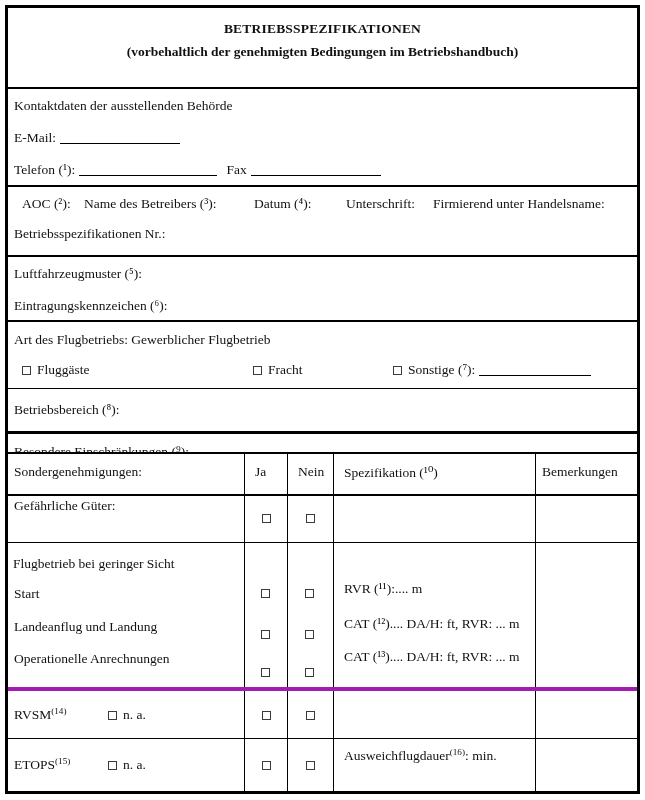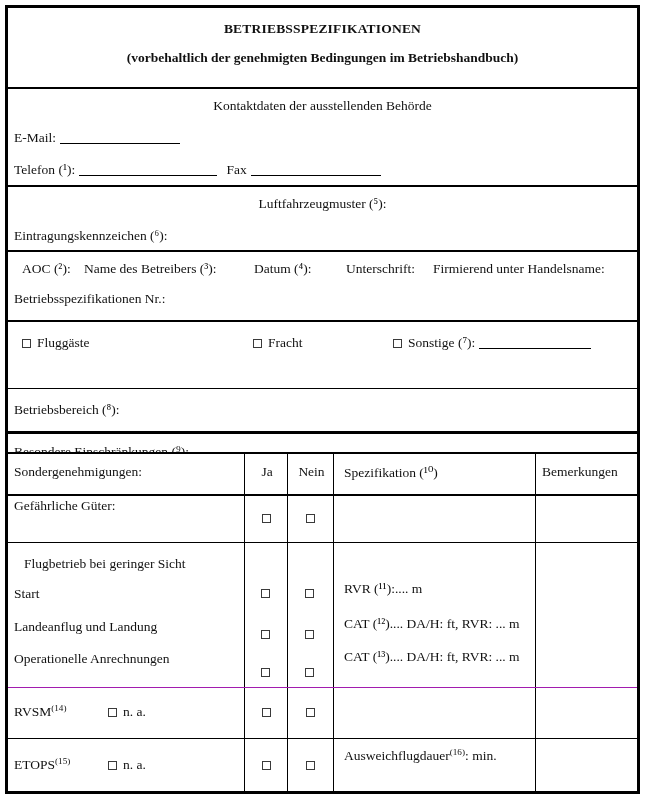--- a/index.html
+++ b/index.html
@@ -27,22 +27,22 @@
   .s-title   { height: 81px; border-bottom: 2px solid #000; text-align: center; font-weight: bold; }
   .s-contact { height: 98px; border-bottom: 2px solid #000; }
   .s-aoc     { height: 70px; border-bottom: 2px solid #000; }
   .s-aircraft{ height: 65px; border-bottom: 2px solid #000; }
   .s-ftype   { height: 67px; border-bottom: 1px solid #000; }
   .s-bereich { height: 45px; border-bottom: 3px solid #000; }
   .s-einschr { height: 20px; border-bottom: 2px solid #000; }
   .s-table   { flex: 1; display: flex; flex-direction: column; padding: 0; }
 
   .title-line { margin-top: 13px; line-height: 16px; letter-spacing: .2px; }
-  .subtitle-line { margin-top: 13px; line-height: 16px; }
-  .mt8  { margin-top: 8px; text-align: center; }
+  .subtitle-line { margin-top: 7px; line-height: 16px; }
+  .mt8  { margin-top: 8px; }
   .mt9  { margin-top: 9px; }
   .mt12 { margin-top: 12px; }
   .mt14 { margin-top: 14px; }
 
   .posline { position: relative; height: 18px; }
   .posline > span { position: absolute; top: 0; line-height: 18px; white-space: nowrap; }
 
   .blank {
     display: inline-block;
     border-bottom: 1px solid #000;
@@ -65,31 +65,31 @@
   .cb-lbl { margin-left: 6px; }
 
   
   .trow {
     display: grid;
     grid-template-columns: 236px 43px 46px 202px 1fr;
   }
   .trow-header { height: 42px; border-bottom: 2px solid #000; }
   .trow-dg     { height: 46px; }
   .trow-lv     { height: 145px; border-top: 1px solid #000; }
-  .trow-rvsm   { height: 51px; border-top: 1px solid #a21caf; }
+  .trow-rvsm   { height: 51px; border-top: 4px solid #a21caf; }
   .trow-etops  { flex: 1; border-top: 1px solid #000; }
   .td {
     border-left: 1px solid #000;
     padding: 0 8px 0 6px;
     position: relative;
     overflow: hidden;
   }
   .td:first-child { border-left: none; }
   .td-c { text-align: center; padding: 0; }
-  .hdr-yn { padding-top: 10px; text-align: center; padding-left: 10px; }
+  .hdr-yn { padding-top: 10px; text-align: left; padding-left: 10px; }
   .hdr { padding-top: 10px; }
   sup { font-size: 0.68em; line-height: 0; }
   .spec-pad { padding-left: 10px; }
   .lv-lbl  { line-height: 18px; white-space: nowrap; }
   .lv-spec { line-height: 18px; white-space: nowrap; }
   .abs { position: absolute; white-space: nowrap; }
 </style>
 </head>
 <body>
 
@@ -104,37 +104,38 @@
     <div class="line mt8">Kontaktdaten der ausstellenden Behörde</div>
     <div class="line mt14">
       <span>E-Mail:</span><span class="blank w120"></span>
     </div>
     <div class="line mt14">
       <span>Telefon (¹):</span><span class="blank w138"></span>
       <span style="margin-left:6px">Fax</span><span class="blank w130"></span>
     </div>
   </div>
 
-  <div class="sec s-aircraft">
-    <div class="line mt8">Luftfahrzeugmuster (⁵):</div>
-    <div class="line mt14">Eintragungskennzeichen (⁶):</div>
-  </div>
-
   <div class="sec s-aoc">
     <div class="posline mt8">
       <span style="left:8px">AOC (²):</span>
       <span style="left:70px">Name des Betreibers (³):</span>
       <span style="left:240px">Datum (⁴):</span>
       <span style="left:332px">Unterschrift:</span>
       <span style="left:419px">Firmierend unter Handelsname:</span>
     </div>
     <div class="line mt12">Betriebsspezifikationen Nr.:</div>
   </div>
 
+  <div class="sec s-aircraft">
+    <div class="line mt8">Luftfahrzeugmuster (⁵):</div>
+    <div class="line mt14">Eintragungskennzeichen (⁶):</div>
+  </div>
+
   <div class="sec s-ftype">
+    <div class="line mt9">Art des Flugbetriebs: Gewerblicher Flugbetrieb</div>
     <div class="posline mt12">
       <span style="left:8px">
         <span class="cb"></span><span class="cb-lbl">Fluggäste</span>
       </span>
       <span style="left:239px">
         <span class="cb"></span><span class="cb-lbl">Fracht</span>
       </span>
       <span style="left:379px">
         <span class="cb"></span><span class="cb-lbl">Sonstige (⁷):</span><span class="blank w112"></span>
       </span>
@@ -162,21 +163,21 @@
     <div class="trow trow-dg">
       <div class="td" style="padding-top:2px">Gefährliche Güter:</div>
       <div class="td td-c" style="padding-top:14px"><span class="cb"></span></div>
       <div class="td td-c" style="padding-top:14px"><span class="cb"></span></div>
       <div class="td spec-pad"></div>
       <div class="td"></div>
     </div>
 
     <div class="trow trow-lv">
       <div class="td">
-        <div class="lv-lbl abs" style="left:16px;top:12px">Flugbetrieb bei geringer Sicht</div>
+        <div class="lv-lbl abs" style="left:5px;top:12px">Flugbetrieb bei geringer Sicht</div>
         <div class="lv-lbl abs" style="left:6px;top:42px">Start</div>
         <div class="lv-lbl abs" style="left:6px;top:75px">Landeanflug und Landung</div>
         <div class="lv-lbl abs" style="left:6px;top:107px">Operationelle Anrechnungen</div>
       </div>
       <div class="td td-c">
         <div class="abs" style="left:16px;top:42px"><span class="cb"></span></div>
         <div class="abs" style="left:16px;top:83px"><span class="cb"></span></div>
         <div class="abs" style="left:16px;top:121px"><span class="cb"></span></div>
       </div>
       <div class="td td-c">

